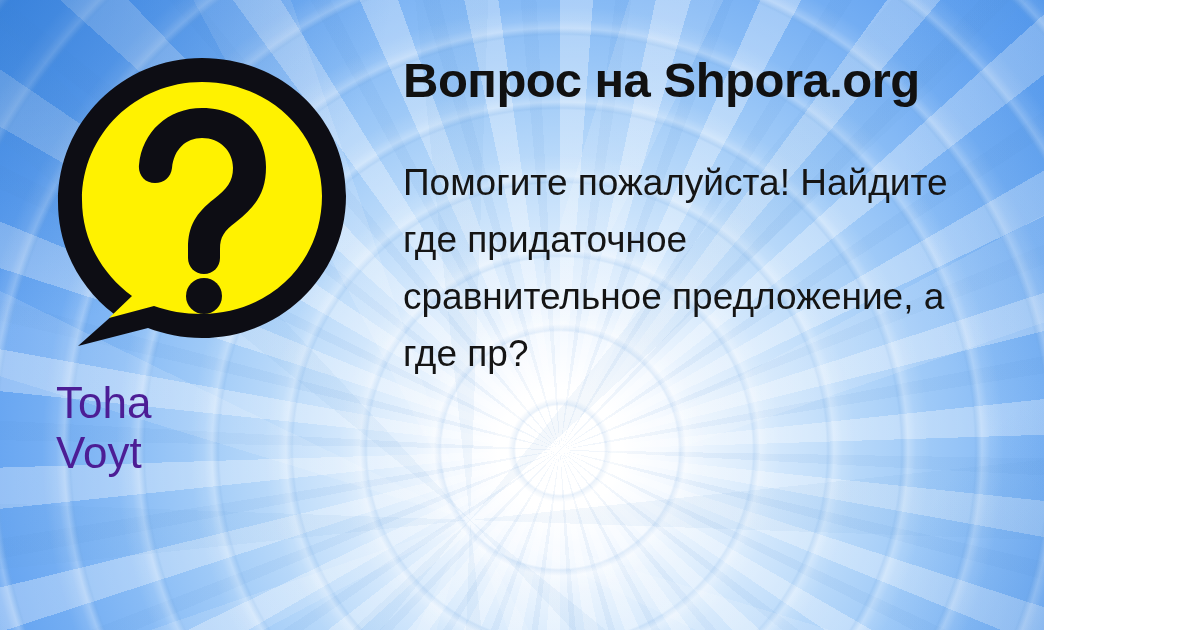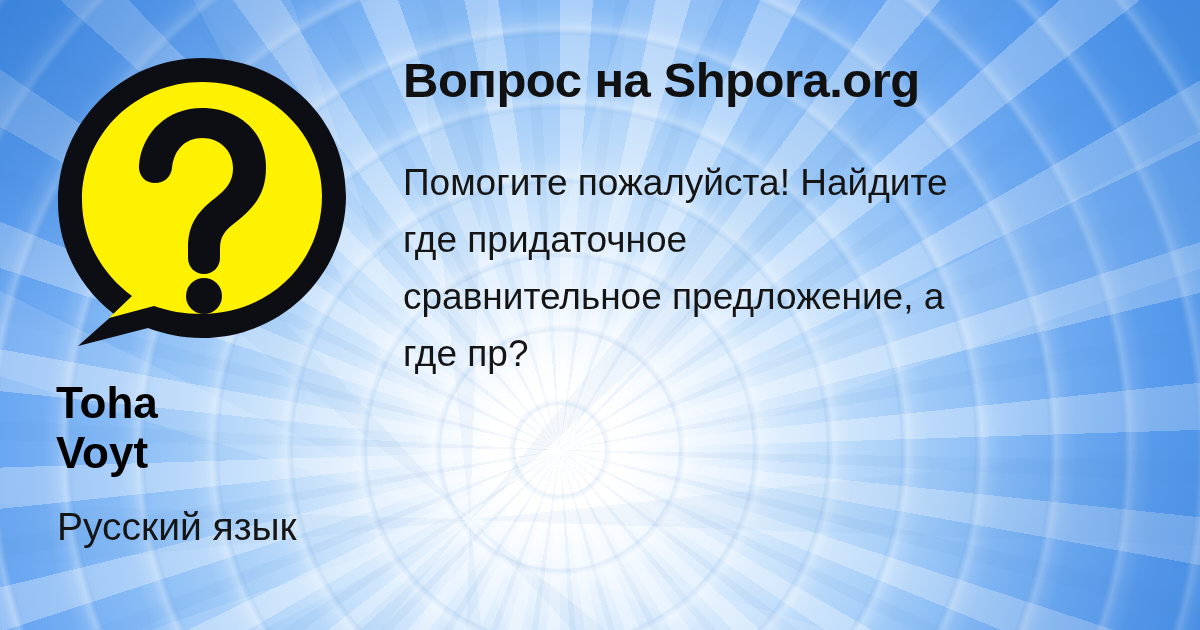--- a/index.html
+++ b/index.html
@@ -5,21 +5,21 @@
   * { margin:0; padding:0; box-sizing:border-box; }
 
   html, body {
     width:1200px; height:630px;
     overflow:hidden;
     font-family:"Liberation Sans", sans-serif;
   }
 
   #card {
     position:relative;
-    width:1200px; height:630px;
+    width:1044px; height:630px;
     overflow:hidden;
     background:#4f95e6;
   }
 
   
   .bg-layer { position:absolute; inset:0; }
 
   
   .bg-base {
     background:
@@ -116,23 +116,23 @@
     white-space:pre-line;
     overflow:hidden;
   }
 
   
   #author {
     position:absolute;
     left:56px; top:378px;
     width:330px;
     font-size:44px;
-    font-weight:bold;
+    font-weight:normal;
     line-height:50px;
-    color:#000000;
+    color:#4c1d95;
     white-space:pre-line;
   }
 
   #subject {
     position:absolute;
     left:57px; top:505px;
     font-size:39px;
     font-weight:normal;
     color:#151515;
     white-space:nowrap;
@@ -207,17 +207,16 @@
     <div id="title">Вопрос на Shpora.org</div>
 
     <div id="question">Помогите пожалуйста! Найдите
 где придаточное
 сравнительное предложение, а
 где пр?</div>
 
     <div id="author">Toha
 Voyt</div>
 
-    <div id="subject">Русский язык</div>
 
 
   </div>
 </div>
 
 </body></html>

